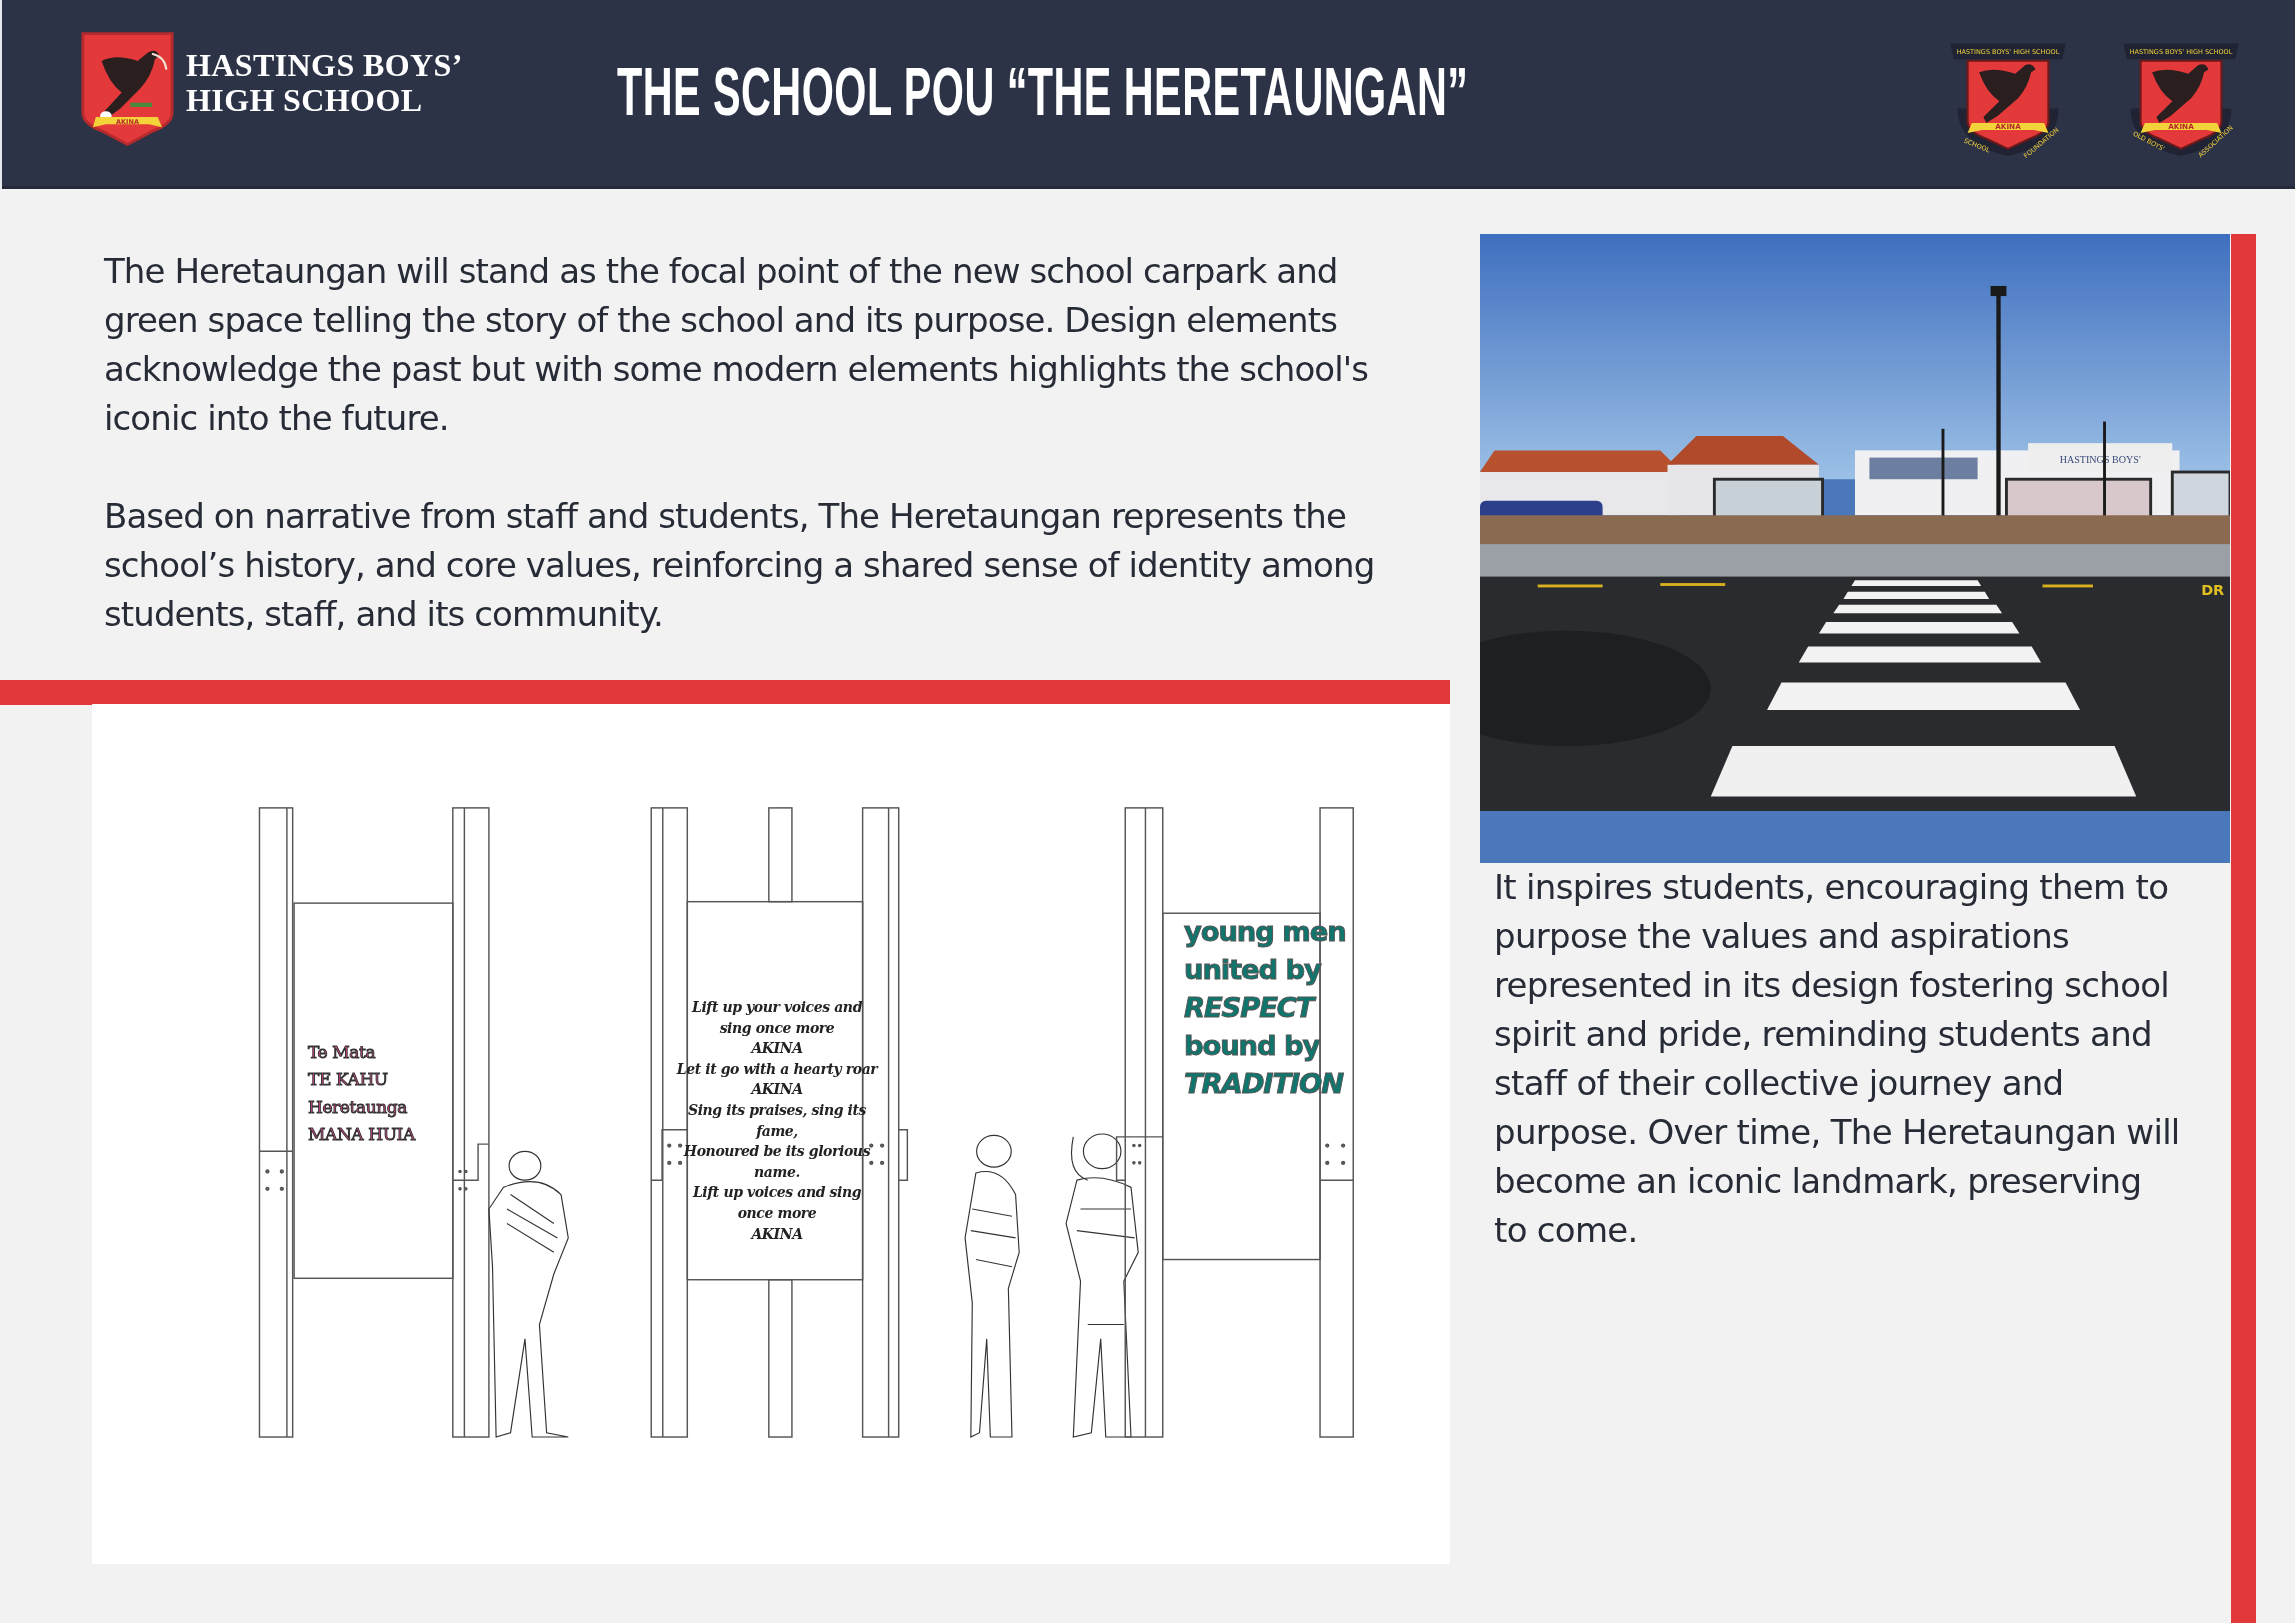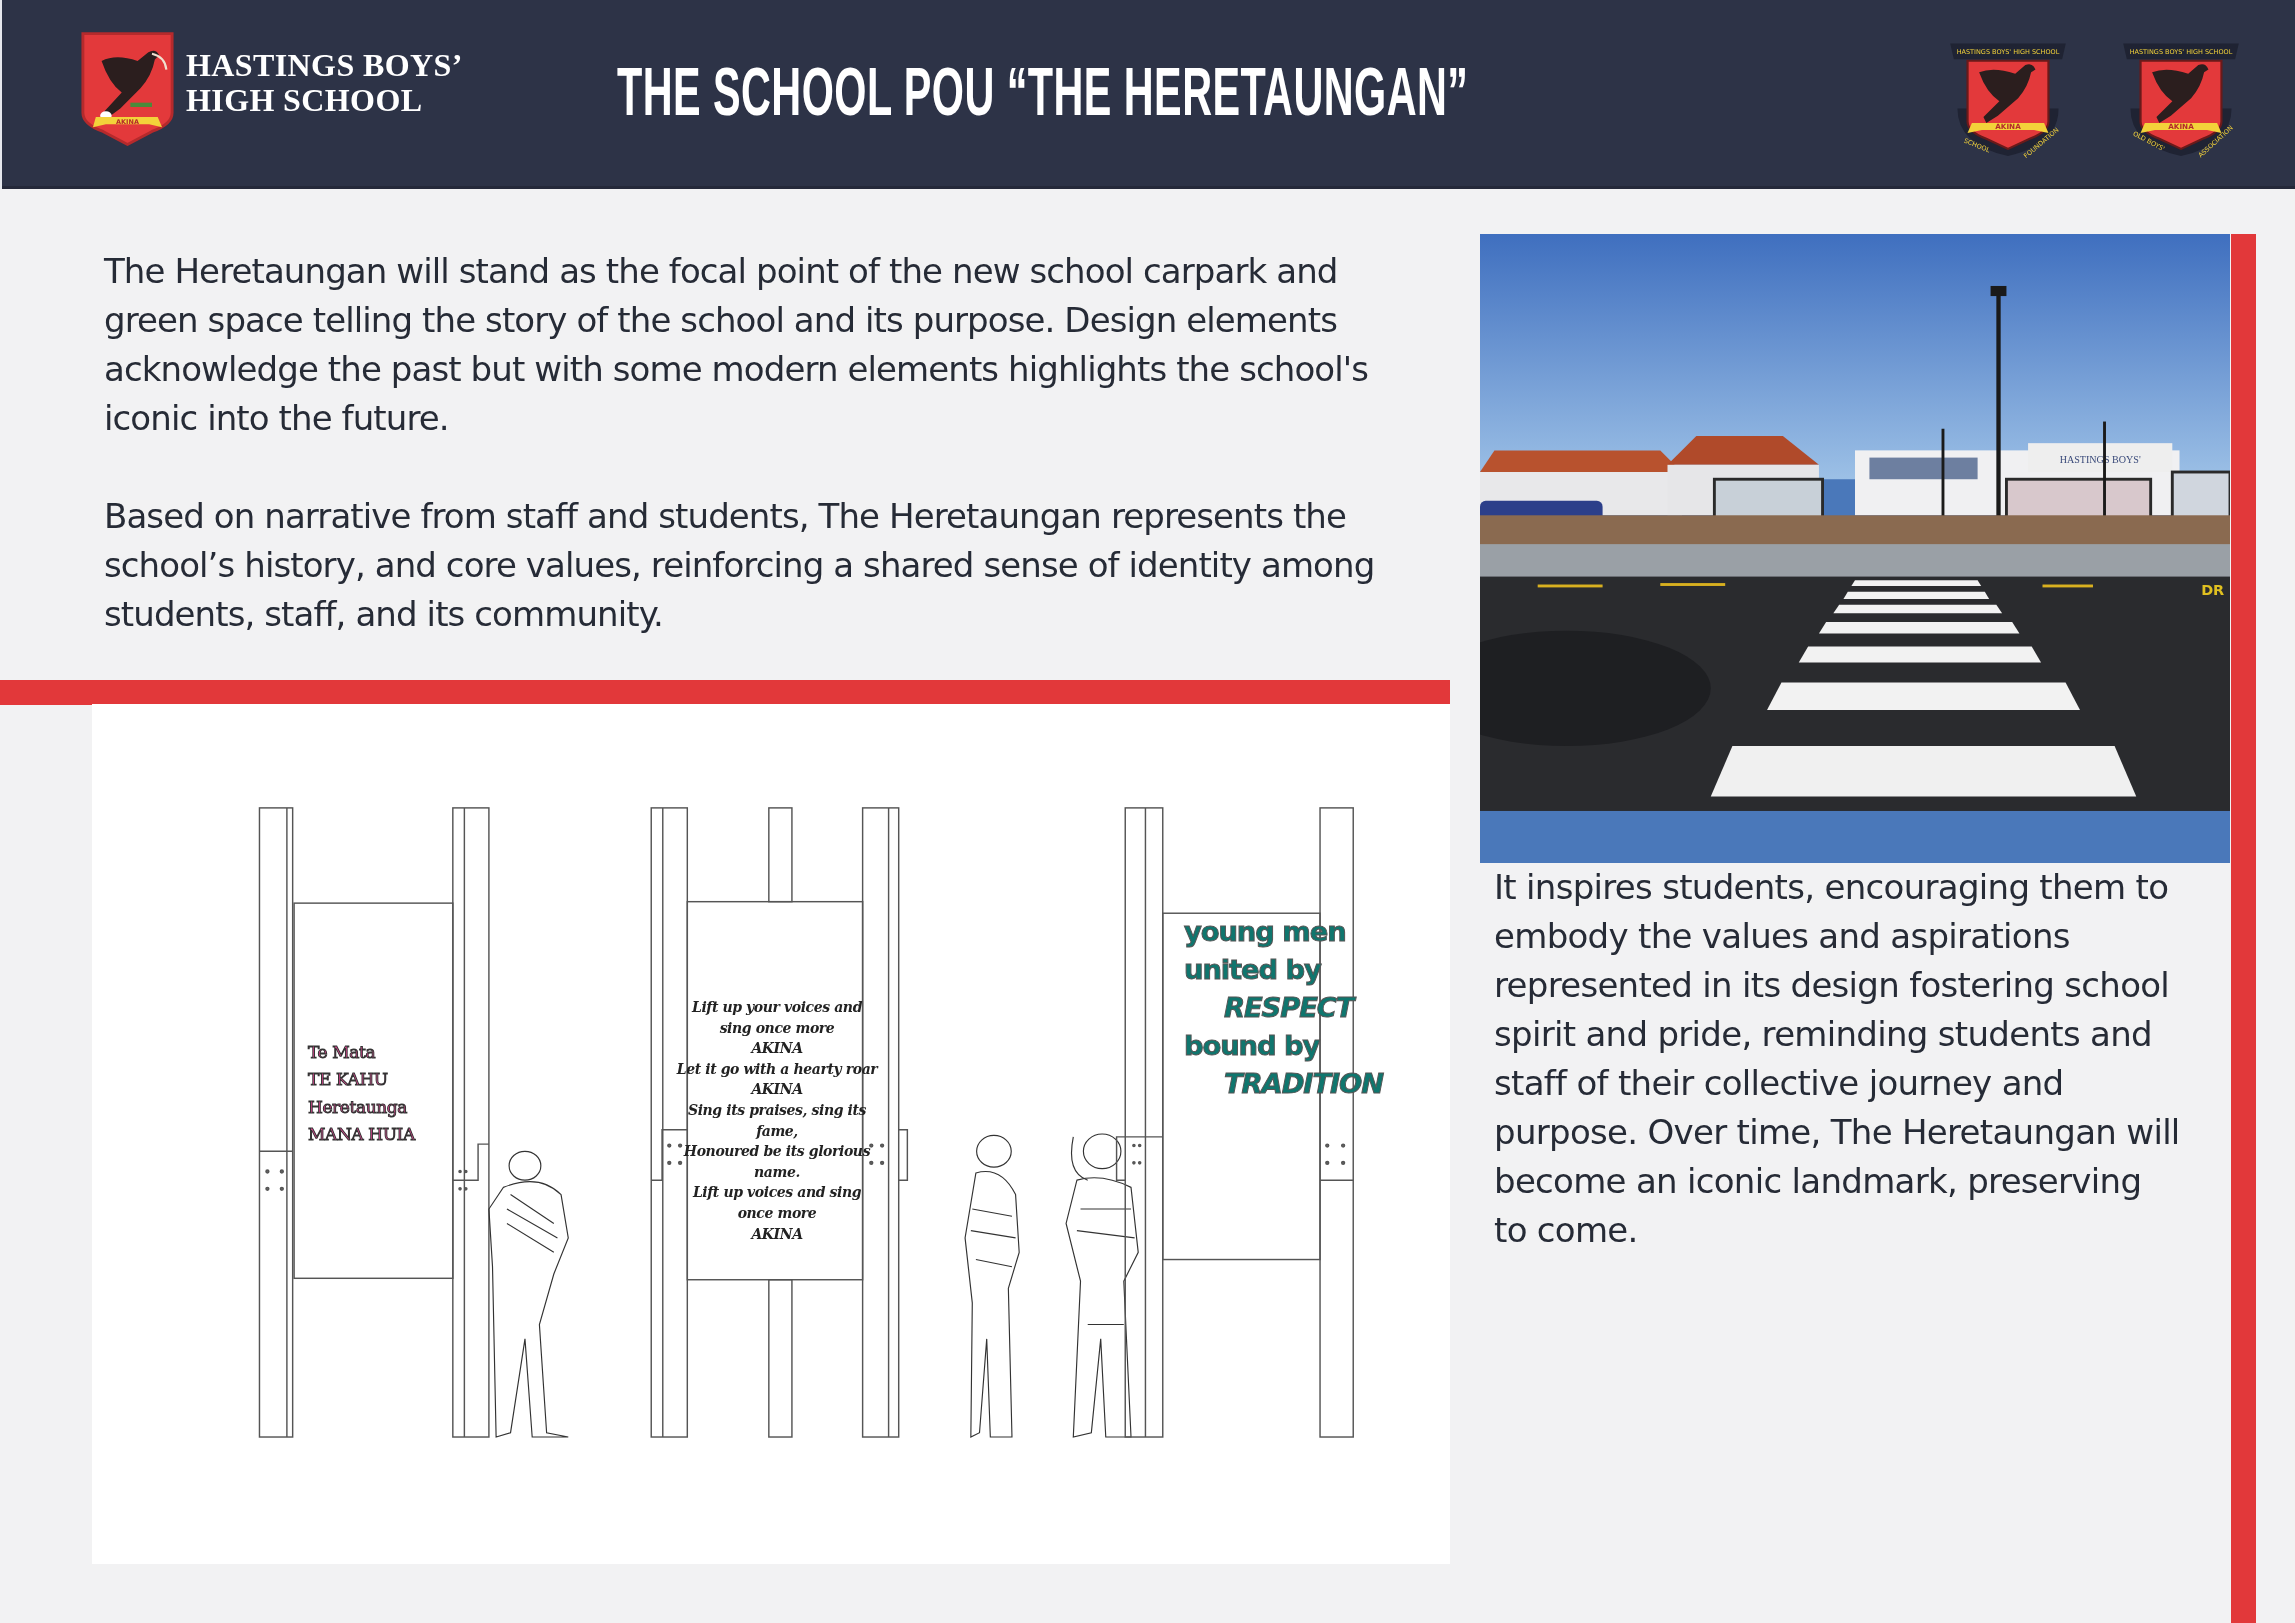--- a/index.html
+++ b/index.html
@@ -60,21 +60,21 @@
   .pou-text-2 {
     position:absolute; left:584px; top:293px; width:202px; text-align:center;
     font-family:"DejaVu Serif", serif; font-style:italic; font-weight:bold;
     font-size:14px; line-height:20.6px; color:#222; letter-spacing:-0.4px;
   }
   .pou-text-3 {
     position:absolute; left:1092px; top:209px;
     font-family:"DejaVu Sans", sans-serif; font-weight:bold; font-size:27.4px; line-height:38px;
     color:#0f766e; -webkit-text-stroke:1px #555; letter-spacing:-1.1px;
   }
-  .pou-text-3 .it { font-style:italic;margin-left:40px; }
+  .pou-text-3 .it { font-style:italic; }
 </style>
 </head>
 <body>
 
 <div class="header">
   <svg class="logo" viewBox="0 0 132 158">
     <path d="M4 2 H128 V112 Q128 128 100 138 L66 156 L32 138 Q4 128 4 112 Z" fill="#e3393b" stroke="#b52a2c" stroke-width="4"></path>
     <path d="M30 40 Q50 30 80 40 L95 28 Q105 22 110 32 L104 38 Q100 60 84 78 L56 106 L40 118 L34 110 L58 84 Q40 70 30 40 Z" fill="#2b1e1e"></path>
     <path d="M100 30 Q118 34 120 52" stroke="#f0e0d0" stroke-width="3" fill="none"></path>
     <ellipse cx="36" cy="116" rx="8" ry="6" fill="#fff"></ellipse>
@@ -173,21 +173,21 @@
 
     <rect x="80" y="486" width="90" height="4" fill="#d8b020"></rect>
     <rect x="250" y="484" width="90" height="4" fill="#d8b020"></rect>
     <rect x="780" y="486" width="70" height="4" fill="#d8b020"></rect>
     <text x="1000" y="500" font-size="20" font-weight="bold" fill="#e0c020" font-family="DejaVu Sans, sans-serif">DR</text>
   </svg>
 </div>
 
 <p class="para p3">
   <span class="line">It inspires students, encouraging them to</span>
-  <span class="line">embody the values and aspirations</span>
+  <span class="line">purpose the values and aspirations</span>
   <span class="line">represented in its design fostering school</span>
   <span class="line">spirit and pride, reminding students and</span>
   <span class="line">staff of their collective journey and</span>
   <span class="line">purpose. Over time, The Heretaungan will</span>
   <span class="line">become an iconic landmark, preserving</span>
   <span class="line">to come.</span>
 </p>
 
 <div class="drawing-panel">
   <svg width="1358" height="860" viewBox="0 0 1882 1192" fill="none" stroke="#555" stroke-width="2">

